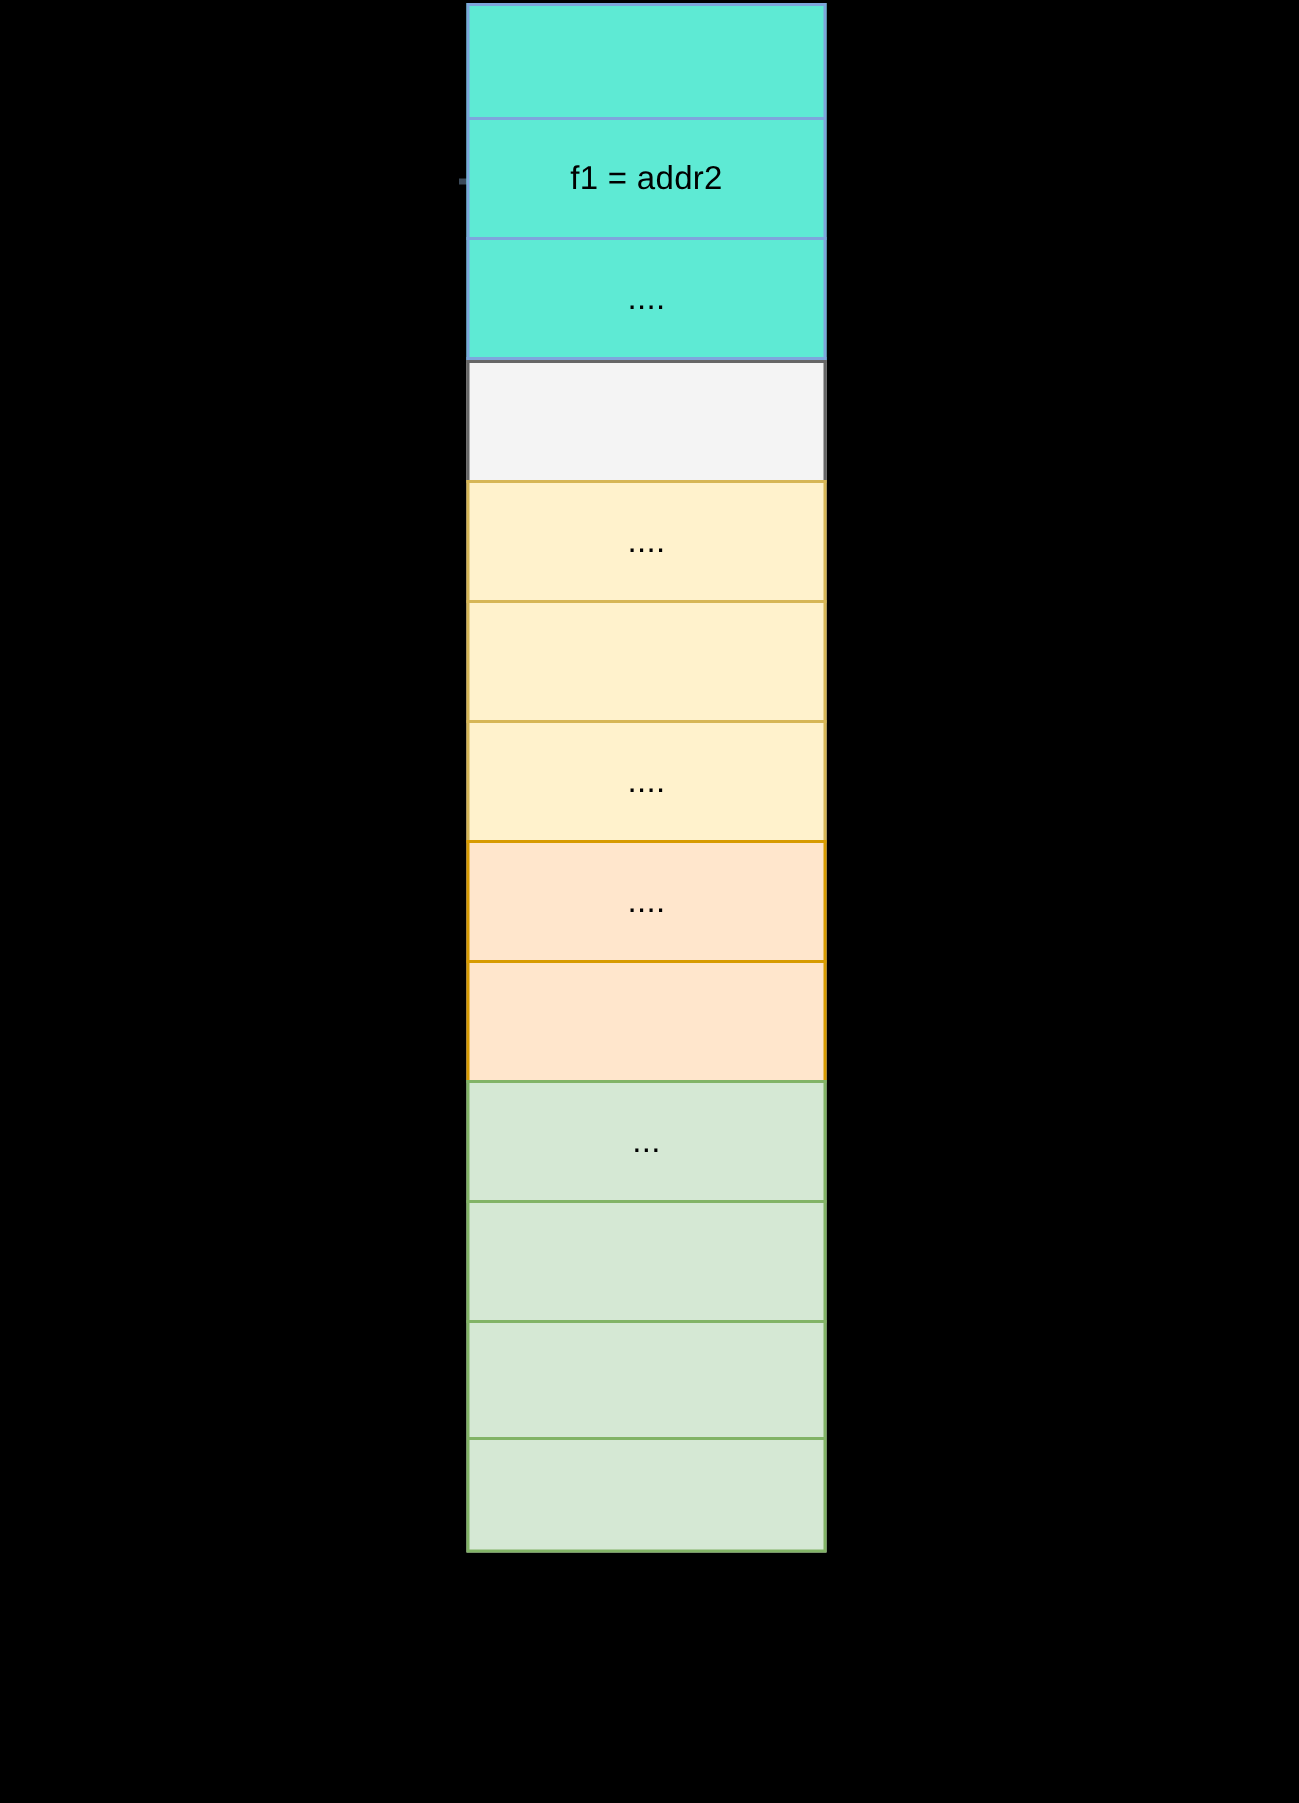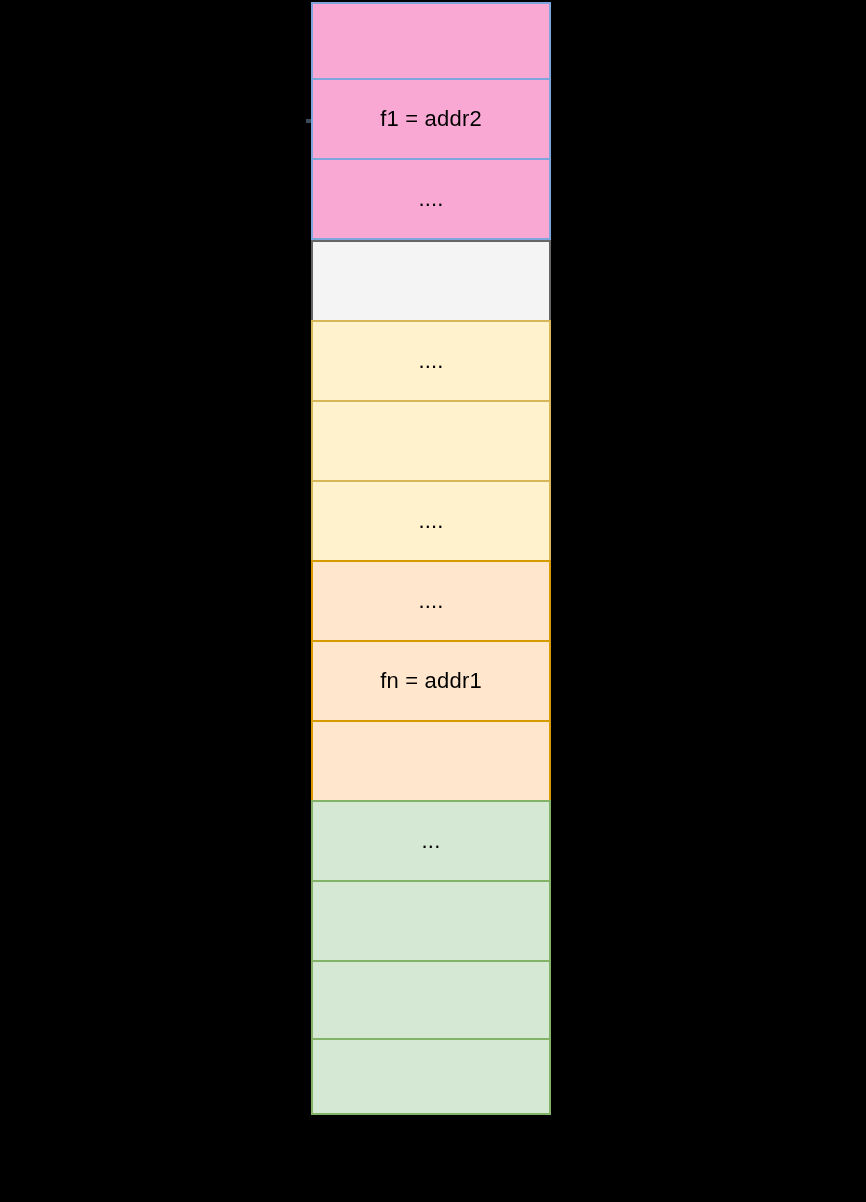--- a/index.html
+++ b/index.html
@@ -47,21 +47,21 @@
   }
 
   .mem-cell .cell-label {
     display: block;
     text-align: center;
     white-space: nowrap;
   }
 
   
   .c-blue {
-    background: #f9a8d4;
+    background: #5eead4;
     border: 2px solid #7ea6dc;
     border-top-width: 0;
     border-bottom-width: 2px;
   }
   .c-blue.first {
     border-top-width: 2px;
   }
   .c-grey {
     background: #f4f4f4;
     border: 2px solid #666666;
@@ -127,23 +127,20 @@
       <div class="mem-cell c-yellow" style="height: 80px;">
         <span class="cell-label"></span>
       </div>
       <div class="mem-cell c-yellow" style="height: 80px;">
         <span class="cell-label">....</span>
       </div>
       <div class="mem-cell c-orange" style="height: 80px;">
         <span class="cell-label">....</span>
       </div>
       <div class="mem-cell c-orange" style="height: 80px;">
-        <span class="cell-label">fn = addr1</span>
-      </div>
-      <div class="mem-cell c-orange" style="height: 80px;">
         <span class="cell-label"></span>
       </div>
       <div class="mem-cell c-green" style="height: 80px;">
         <span class="cell-label">...</span>
       </div>
       <div class="mem-cell c-green" style="height: 80px;">
         <span class="cell-label"></span>
       </div>
       <div class="mem-cell c-green" style="height: 78px;">
         <span class="cell-label"></span>

